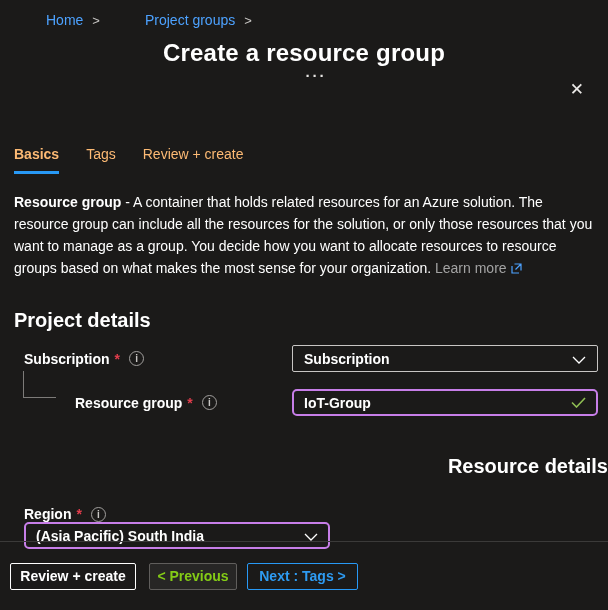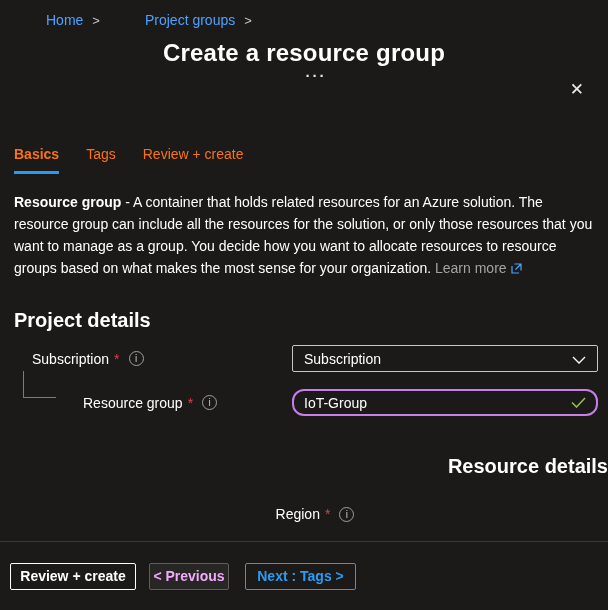--- a/index.html
+++ b/index.html
@@ -15,30 +15,30 @@
   .breadcrumb { padding: 12px 10px 0 10px; font-size: 14px; display: flex; align-items: center; }
   .crumb-link { color: #4da2ff; cursor: pointer; text-decoration: none; margin-left: 36px; }
   .crumb-sep { color: #c8c6c4; margin: 0 9px; font-size: 13px; }
   
   .header-row { display: flex; align-items: center; margin: 11px 10px 0 10px; flex-direction: column; }
   .page-title { font-size: 24px; font-weight: 700; letter-spacing: 0.2px; }
   .more-menu { margin-left: 24px; color: #e6e4e2; font-size: 15px; font-weight: 700; letter-spacing: 2px; cursor: pointer; line-height: 10px; margin-top: 4px; }
   .close-btn { margin-left: auto; margin-right: 14px; color: #eceae8; font-size: 17px; cursor: pointer; line-height: 17px; }
   
   .tabs { display: flex; margin: 48px 0 0 14px; }
-  .tab { font-size: 14px; color: #f97316; padding-bottom: 9px; margin-right: 27px; border-bottom: 3px solid transparent; cursor: pointer; }
+  .tab { font-size: 14px; color: #fdba74; padding-bottom: 9px; margin-right: 27px; border-bottom: 3px solid transparent; cursor: pointer; }
   .tab.active { font-weight: 700; border-bottom-color: #2899f5; }
   
   .description { margin: 17px 14px 0 14px; font-size: 14px; line-height: 22px; color: #ffffff; width: 586px; }
   .description b { font-weight: 700; }
   .learn-more { color: #a3a3a3; cursor: pointer; text-decoration: none; }
   .ext-icon { display: inline-block; vertical-align: -1px; margin-left: 4px; }
   
   .section-heading { font-size: 20px; font-weight: 700; margin: 29px 0 0 14px; }
-  .field-row { display: flex; align-items: center; padding: 0 10px 0 32px; margin-top: 13px; position: relative; }
+  .field-row { display: flex; padding: 0 10px 0 24px; margin-top: 13px; position: relative; font-weight: bold; }
   .field-label-area { flex: 1; display: flex; align-items: center; font-size: 14px; }
   .req { color: #e23d4c; margin-left: 5px; font-size: 14px; }
   .info-icon {
     width: 15px; height: 15px; border: 1px solid #a19f9d; border-radius: 50%;
     display: inline-flex; align-items: center; justify-content: center;
     color: #c8c6c4; font-size: 10px; margin-left: 9px; cursor: pointer; flex: none;
   }
   .connector {
     position: absolute; left: 23px; top: -18px; width: 33px; height: 27px;
     border-left: 1px solid #7d7b79; border-bottom: 1px solid #7d7b79;
@@ -47,35 +47,35 @@
   .row-rg { margin-top: 17px; }
   .row-region { margin-top: 28px; flex-direction: column; }
   .mt-section { margin-top: 39px; text-align: right; }
   
   .control {
     width: 306px; height: 27px; display: flex; align-items: center;
     padding: 0 11px; font-size: 14px; color: #ffffff; background: #1b1a19;
     border-radius: 2px; cursor: pointer; flex: none;
   }
   .dropdown-gray { border: 1px solid #c8c6c4; justify-content: space-between; }
-  .purple { border: 2px solid #c77ee8; border-radius: 12px; justify-content: space-between; padding: 0 10px; }
+  .purple { border: 2px solid #c77ee8; border-radius: 5px; justify-content: space-between; padding: 0 10px; }
   .chev { flex: none; margin-left: 8px; }
   
   .footer {
     position: absolute; left: 0; right: 0; bottom: 0; height: 69px;
     border-top: 1px solid #3b3a39; display: flex; align-items: center; padding-left: 10px;
   }
   .btn {
     height: 27px; border-radius: 2px; font-size: 14px; font-weight: 700;
     display: inline-flex; align-items: center; justify-content: center;
     background: transparent; cursor: pointer; font-family: "Liberation Sans", sans-serif;
   }
   .btn-review { border: 1px solid #ffffff; color: #ffffff; width: 126px; }
-  .btn-prev { border: 1px solid #605e5c; color: #f0abfc; background: #272625; width: 80px; margin-left: 13px; cursor: default; }
-  .btn-next { border: 1px solid #2899f5; color: #2e9bf2; width: 111px; margin-left: 16px; }
+  .btn-prev { border: 1px solid #605e5c; color: #84cc16; background: #272625; width: 88px; margin-left: 13px; cursor: default; }
+  .btn-next { border: 1px solid #2899f5; color: #2e9bf2; width: 111px; margin-left: 10px; }
 </style>
 </head>
 <body>
 
 <div class="breadcrumb">
   <a class="crumb-link">Home</a>
   <span class="crumb-sep">&gt;</span>
   <a class="crumb-link">Project groups</a>
   <span class="crumb-sep">&gt;</span>
 </div>
@@ -128,19 +128,25 @@
 </div>
 
 <h3 class="section-heading mt-section">Resource details</h3>
 
 <div class="field-row row-region">
   <div class="field-label-area">
     <span>Region</span>
     <span class="req">*</span>
     <span class="info-icon">i</span>
   </div>
+  <div class="control purple">
+    <span>(Asia Pacific) South India</span>
+    <span class="chev"><svg width="14" height="8" viewBox="0 0 14 8">
+          <path d="M1 1 L7 7 L13 1" stroke="#ffffff" stroke-width="1.3" fill="none"></path>
+        </svg></span>
+  </div>
 </div>
 
 <div class="footer">
   <button class="btn btn-review">Review + create</button>
   <button class="btn btn-prev">&lt; Previous</button>
   <button class="btn btn-next">Next : Tags &gt;</button>
 </div>
 
 </body></html>

